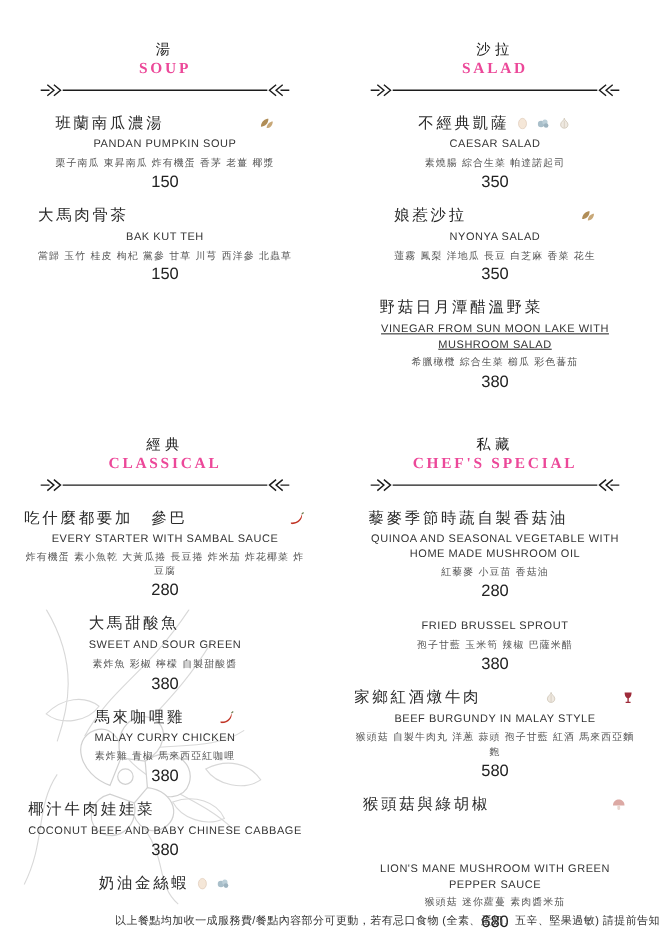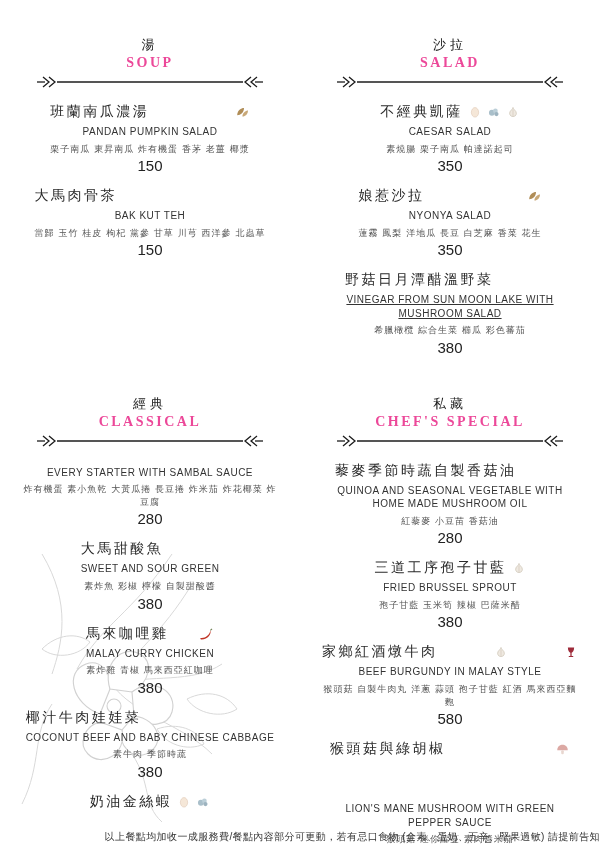--- a/index.html
+++ b/index.html
@@ -111,21 +111,21 @@
         </svg>
     </div>
 
     <div class="item">
       <div class="name-row">
         <span class="zh">班蘭南瓜濃湯</span>
         <svg class="dish-icon" width="16" height="12">
             <use href="#ic-leaf"></use>
           </svg>
       </div>
-      <div class="en">PANDAN PUMPKIN SALAD</div>
+      <div class="en">PANDAN PUMPKIN SOUP</div>
       <div class="ing">栗子南瓜 東昇南瓜 炸有機蛋 香茅 老薑 椰漿</div>
       <div class="price">150</div>
     </div>
 
     <div class="item">
       <div class="name-row">
         <span class="zh">大馬肉骨茶</span>
       </div>
       <div class="en">BAK KUT TEH</div>
       <div class="ing">當歸 玉竹 桂皮 枸杞 黨參 甘草 川芎 西洋參 北蟲草</div>
@@ -149,21 +149,21 @@
             <use href="#ic-egg"></use>
           </svg>
         <svg class="dish-icon" width="14" height="12">
             <use href="#ic-cheese"></use>
           </svg>
         <svg class="dish-icon" width="14" height="12">
             <use href="#ic-garlic"></use>
           </svg>
       </div>
       <div class="en">CAESAR SALAD</div>
-      <div class="ing">素燒腸 栗子南瓜 帕達諾起司</div>
+      <div class="ing">素燒腸 綜合生菜 帕達諾起司</div>
       <div class="price">350</div>
     </div>
 
     <div class="item">
       <div class="name-row">
         <span class="zh">娘惹沙拉</span>
         <svg class="dish-icon" width="16" height="12">
             <use href="#ic-leaf"></use>
           </svg>
       </div>
@@ -185,20 +185,26 @@
   <section class="section row2">
     <div class="sec-head">
       <div class="sec-zh">經典</div>
       <div class="sec-en">CLASSICAL</div>
       <svg class="divider" width="230" height="16">
           <use href="#ic-divider"></use>
         </svg>
     </div>
 
     <div class="item">
+      <div class="name-row">
+        <span class="zh">吃什麼都要加　參巴</span>
+        <svg class="dish-icon" width="16" height="13">
+            <use href="#ic-chili"></use>
+          </svg>
+      </div>
       <div class="en">EVERY STARTER WITH SAMBAL SAUCE</div>
       <div class="ing">炸有機蛋 素小魚乾 大黃瓜捲 長豆捲 炸米茄 炸花椰菜 炸豆腐</div>
       <div class="price">280</div>
     </div>
 
     <div class="item">
       <div class="name-row">
         <span class="zh">大馬甜酸魚</span>
       </div>
       <div class="en">SWEET AND SOUR GREEN</div>
@@ -216,21 +222,20 @@
       <div class="en">MALAY CURRY CHICKEN</div>
       <div class="ing">素炸雞 青椒 馬來西亞紅咖哩</div>
       <div class="price">380</div>
     </div>
 
     <div class="item">
       <div class="name-row">
         <span class="zh">椰汁牛肉娃娃菜</span>
       </div>
       <div class="en">COCONUT BEEF AND BABY CHINESE CABBAGE</div>
-      <div class="ing">素牛肉 季節時蔬</div>
       <div class="price">380</div>
     </div>
 
     <div class="item">
       <div class="name-row">
         <span class="zh">奶油金絲蝦</span>
         <svg class="dish-icon" width="14" height="12">
             <use href="#ic-egg"></use>
           </svg>
         <svg class="dish-icon" width="14" height="12">
@@ -253,26 +258,20 @@
     <div class="item">
       <div class="name-row">
         <span class="zh">藜麥季節時蔬自製香菇油</span>
       </div>
       <div class="en" style="max-width:230px;margin-left:auto;margin-right:auto;">QUINOA AND SEASONAL VEGETABLE WITH HOME MADE MUSHROOM OIL</div>
       <div class="ing">紅藜麥 小豆苗 香菇油</div>
       <div class="price">280</div>
     </div>
 
     <div class="item">
-      <div class="name-row">
-        <span class="zh">三道工序孢子甘藍</span>
-        <svg class="dish-icon" width="14" height="12">
-            <use href="#ic-garlic"></use>
-          </svg>
-      </div>
       <div class="en">FRIED BRUSSEL SPROUT</div>
       <div class="ing">孢子甘藍 玉米筍 辣椒 巴薩米醋</div>
       <div class="price">380</div>
     </div>
 
     <div class="item">
       <div class="name-row">
         <span class="zh">家鄉紅酒燉牛肉</span>
         <svg class="dish-icon" width="14" height="12">
             <use href="#ic-garlic"></use>

